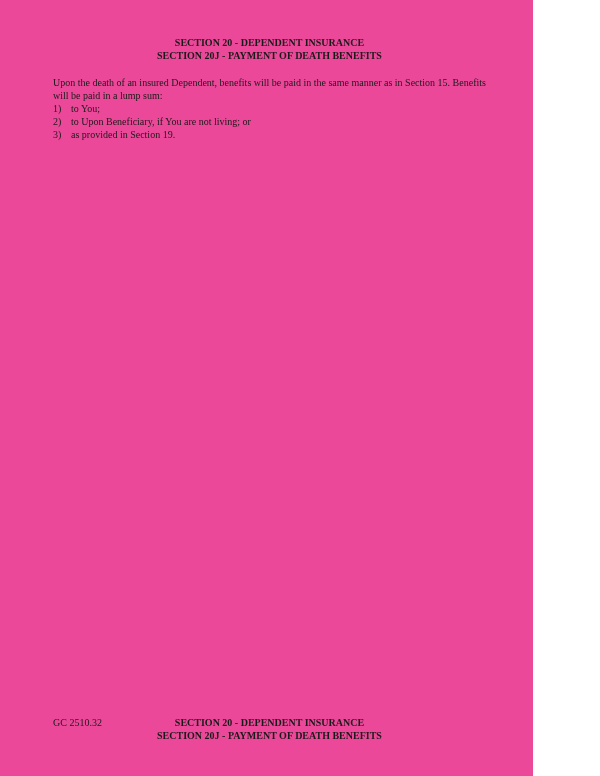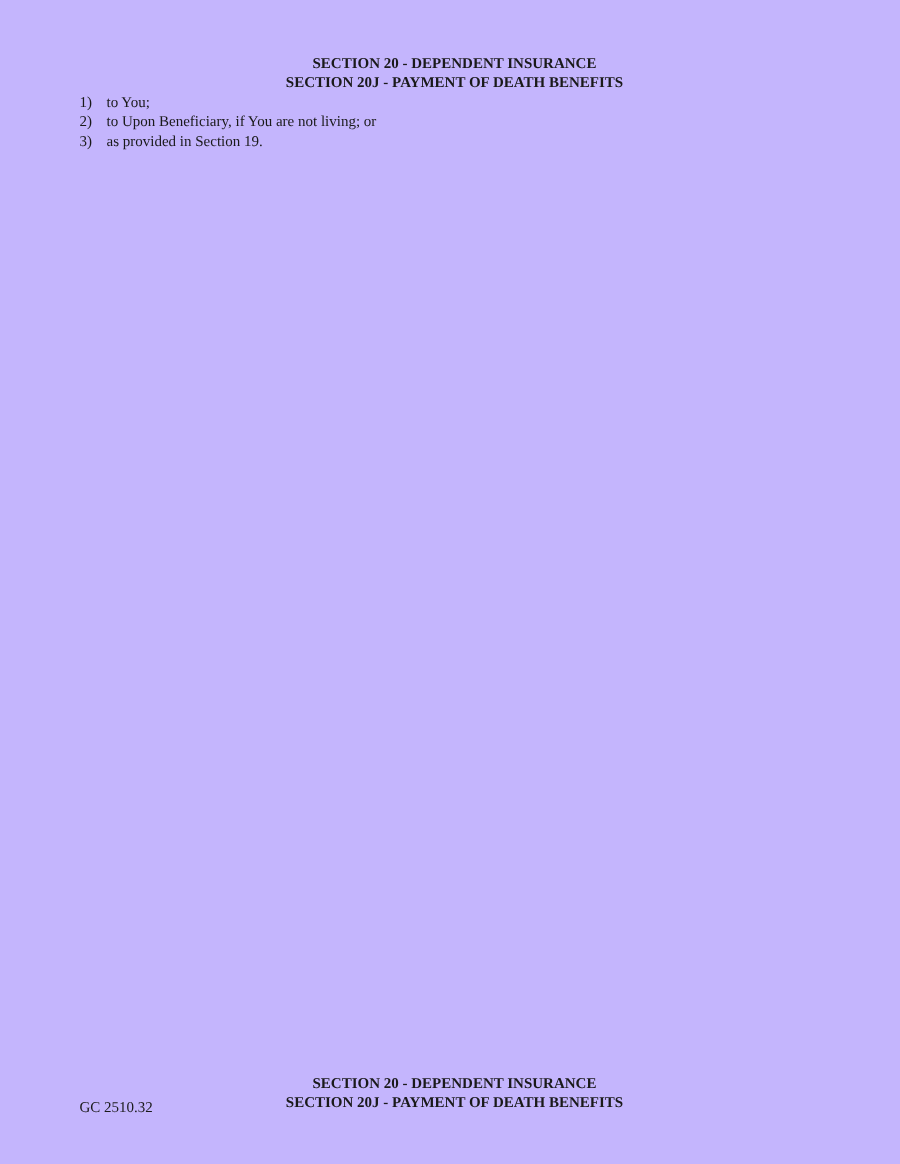--- a/index.html
+++ b/index.html
@@ -1,21 +1,21 @@
 <!DOCTYPE html>
 <html><head>
 <meta charset="utf-8">
 <style>
   * { margin: 0; padding: 0; box-sizing: border-box; }
   html, body { background: #ffffff; }
   .page {
     position: relative;
-    width: 600px;
+    width: 533px;
     height: 776px;
-    background: #c4b5fd;
+    background: #ec4899;
     color: #1a1a1a;
     font-family: "Liberation Serif", serif;
     font-size: 10px;
     line-height: 13px;
     overflow: hidden;
   }
   .content {
     position: absolute;
     left: 53px;
     right: 47px;
@@ -46,40 +46,41 @@
   }
   .footer {
     position: absolute;
     left: 53px;
     right: 47px;
     top: 716px;
   }
   .footer-code {
     position: absolute;
     left: 0;
-    top: 16px;
+    top: 0;
   }
   .footer-center {
     text-align: center;
     font-weight: bold;
   }
 </style>
 </head>
 <body>
 
 <div class="page">
 
   <div class="content">
 
     <div class="doc-header">
       <div>SECTION 20 - DEPENDENT INSURANCE</div>
       <div>SECTION 20J - PAYMENT OF DEATH BENEFITS</div>
     </div>
 
 
+    <div class="paragraph">Upon the death of an insured Dependent, benefits will be paid in the same manner as in Section 15. Benefits will be paid in a lump sum:</div>
 
     <div class="list">
       <div class="list-item">
         <span class="list-num">1)</span>
         <span class="list-text">to You;</span>
       </div>
       <div class="list-item">
         <span class="list-num">2)</span>
         <span class="list-text">to Upon Beneficiary, if You are not living; or</span>
       </div>

